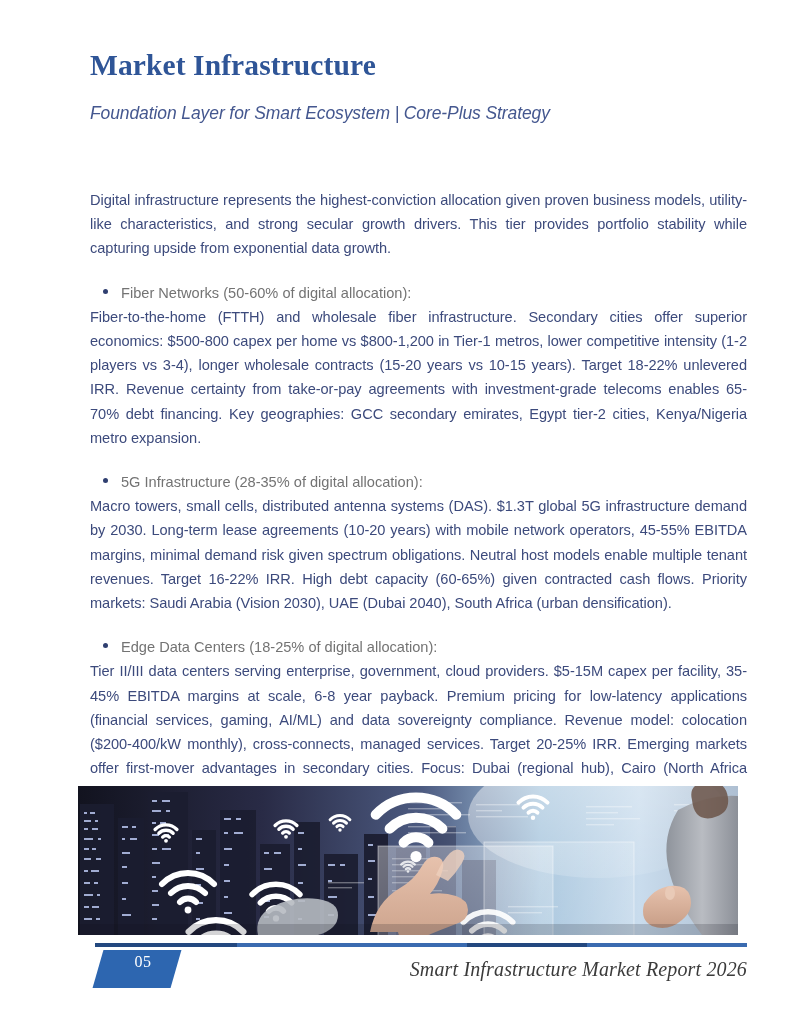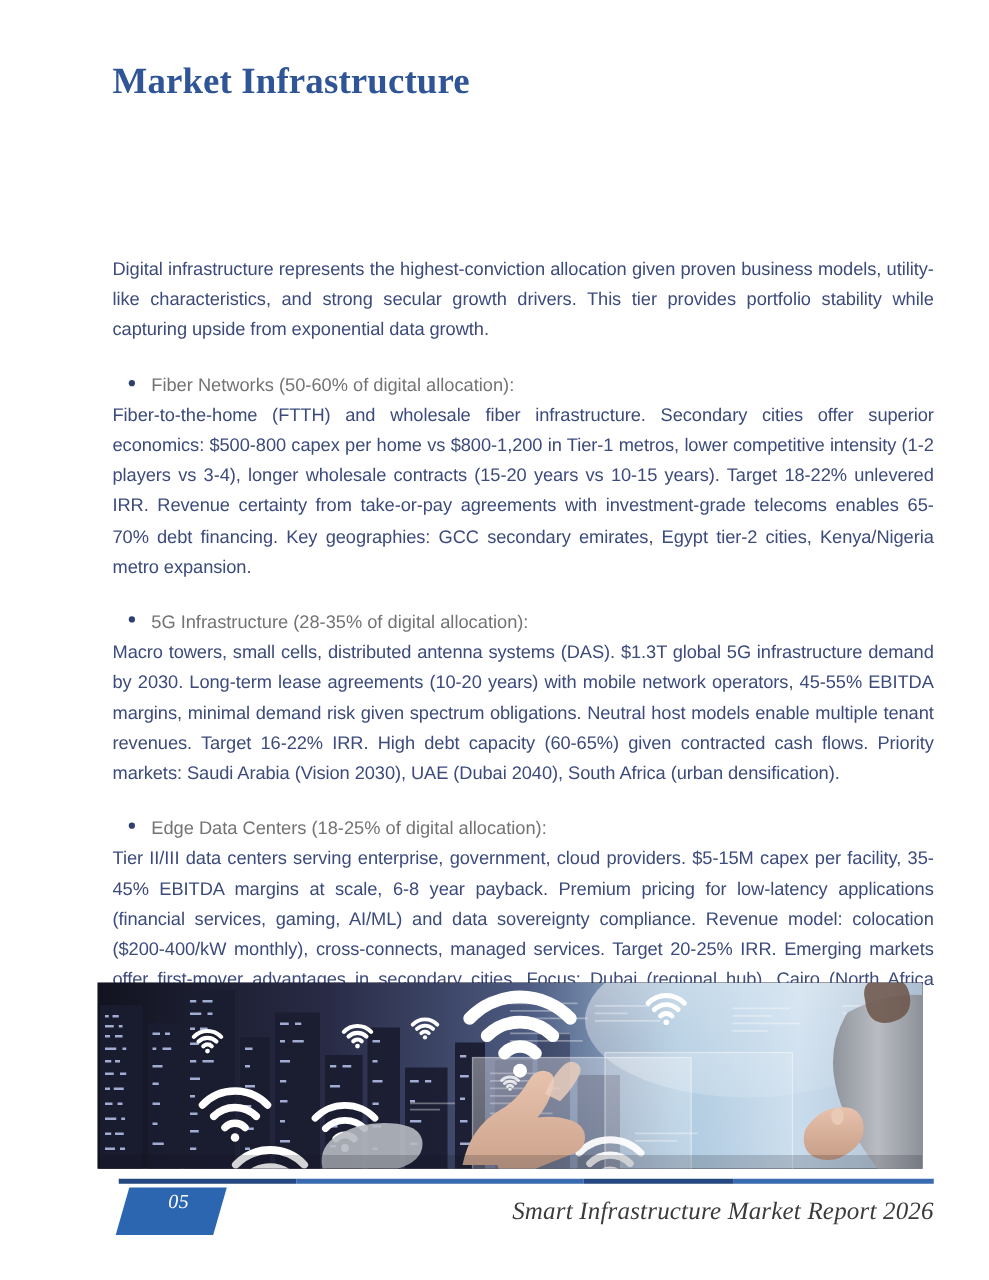--- a/index.html
+++ b/index.html
@@ -45,21 +45,20 @@
     color: #44578f;
     letter-spacing: -0.1px;
   }
 
   
   .content {
     position: absolute;
     left: 90px;
     top: 188px;
     width: 657px;
-    margin-top: 16px;
   }
   .para {
     font-size: 14.6px;
     line-height: 24.2px;
     color: #3c4a7c;
     text-align: justify;
     text-justify: inter-word;
     margin: 0;
     letter-spacing: -0.05px;
   }
@@ -126,21 +125,20 @@
     position: absolute;
     left: 112px;
     top: 950px;
     width: 62px;
     height: 23px;
     display: flex;
     align-items: center;
     justify-content: center;
     color: #ffffff;
     font-family: "Liberation Serif", serif;
-    font-style: italic;
     font-size: 16px;
     letter-spacing: 0.5px;
   }
   .footer-text {
     position: absolute;
     right: 44px;
     top: 958px;
     font-family: "Liberation Serif", serif;
     font-style: italic;
     font-size: 20px;
@@ -148,20 +146,21 @@
     letter-spacing: 0.15px;
   }
 </style>
 </head>
 <body>
 
 <div class="page">
 
   <div class="title-block">
     <div class="doc-title">Market Infrastructure</div>
+    <div class="doc-subtitle">Foundation Layer for Smart Ecosystem | Core-Plus Strategy</div>
   </div>
 
   <div class="content">
 
     <p class="para last-line-normal">Digital infrastructure represents the highest-conviction allocation given proven business models, utility-like characteristics, and strong secular growth drivers. This tier provides portfolio stability while capturing upside from exponential data growth.</p>
 
     <div class="section">
       <div class="bullet-head">
         <span class="bullet-dot"></span>
         <span>Fiber Networks (50-60% of digital allocation):</span>

